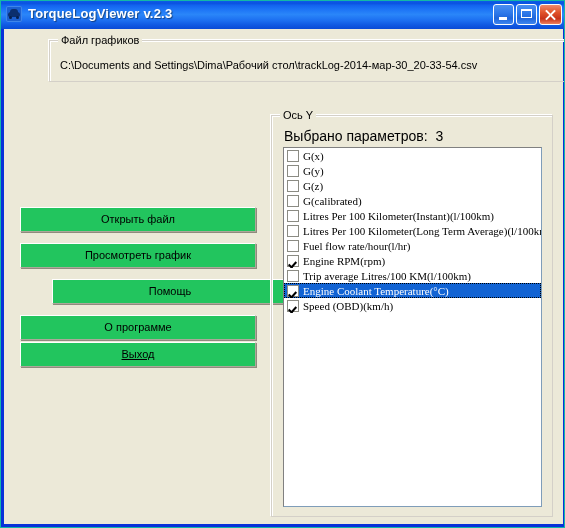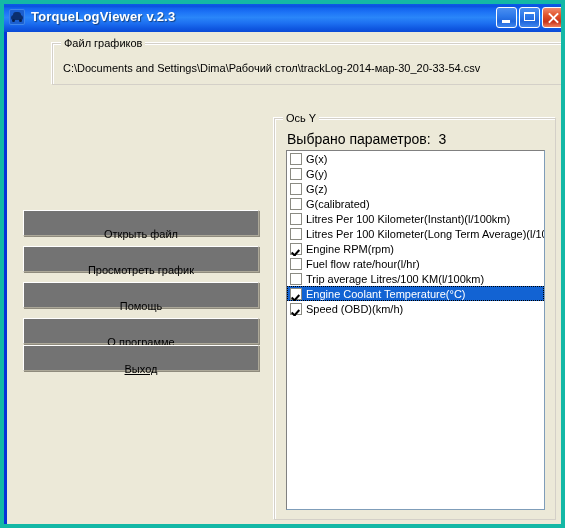--- a/index.html
+++ b/index.html
@@ -11,21 +11,21 @@
     font-family: "Liberation Sans", sans-serif;
     -webkit-font-smoothing: none;
   }
 
   .window {
     position: relative;
     width: 565px;
     height: 528px;
     box-sizing: border-box;
     background: #0831d9;
-    border: 4px solid #14b8a6;
+    border: 1px solid #14b8a6;
     overflow: hidden;
   }
 
   
   .titlebar {
     position: absolute;
     left: 0; top: 0;
     width: 565px;
     height: 28px;
     background: linear-gradient(to bottom,
@@ -210,37 +210,37 @@
     border-right: 4px solid transparent;
     border-top: 4px solid #000000;
   }
 
   
   .btn {
     position: absolute;
     left: 16px;
     width: 236px;
     height: 25px;
-    background: #737373;
+    background: #22c55e;
     border: 1px solid #ffffff;
     border-right-color: #aca899;
     border-bottom-color: #aca899;
     box-shadow: 1px 1px 0 #8f8b7d;
     box-sizing: border-box;
     font-family: "Liberation Sans", sans-serif;
     font-size: 11px;
     color: #000000;
     text-align: center;
     line-height: 23px;
-    padding: 12px;
+    padding: 0;
     cursor: default;
   }
   #btn-open    { top: 178px; }
   #btn-view    { top: 214px; }
-  #btn-help    { top: 250px; }
+  #btn-help    { top: 250px; margin-left: 32px; }
   #btn-about   { top: 286px; text-align: center; }
   #btn-exit    { top: 313px; text-decoration: underline; }
 
   
   .count-label {
     position: absolute;
     left: 12px; top: 12px;
     font-size: 14px;
     color: #000000;
     white-space: nowrap;
@@ -285,20 +285,21 @@
     content: "";
     position: absolute;
     left: 2px; top: 4px;
     width: 3px; height: 6px;
     border: solid #000000;
     border-width: 0 2px 2px 0;
     transform: rotate(42deg);
   }
   .lb-label {
     flex: 0 0 auto;
+    font-family: Liberation Serif, serif;
   }
   .lb-item.selected {
     background: #1263d3;
     color: #ffffff;
     outline: 1px dotted #000000;
     outline-offset: -1px;
   }
 </style>
 </head>
 <body>
@@ -364,27 +365,27 @@
             <span class="lb-label">G(calibrated)</span>
           </div>
           <div class="lb-item">
             <span class="lb-check"></span>
             <span class="lb-label">Litres Per 100 Kilometer(Instant)(l/100km)</span>
           </div>
           <div class="lb-item">
             <span class="lb-check"></span>
             <span class="lb-label">Litres Per 100 Kilometer(Long Term Average)(l/100km)</span>
           </div>
+          <div class="lb-item">
+            <span class="lb-check"></span>
+            <span class="lb-label">Fuel flow rate/hour(l/hr)</span>
+          </div>
           <div class="lb-item checked">
             <span class="lb-check"></span>
             <span class="lb-label">Engine RPM(rpm)</span>
-          </div>
-          <div class="lb-item">
-            <span class="lb-check"></span>
-            <span class="lb-label">Fuel flow rate/hour(l/hr)</span>
           </div>
           <div class="lb-item">
             <span class="lb-check"></span>
             <span class="lb-label">Trip average Litres/100 KM(l/100km)</span>
           </div>
           <div class="lb-item checked selected">
             <span class="lb-check"></span>
             <span class="lb-label">Engine Coolant Temperature(°C)</span>
           </div>
           <div class="lb-item checked">

